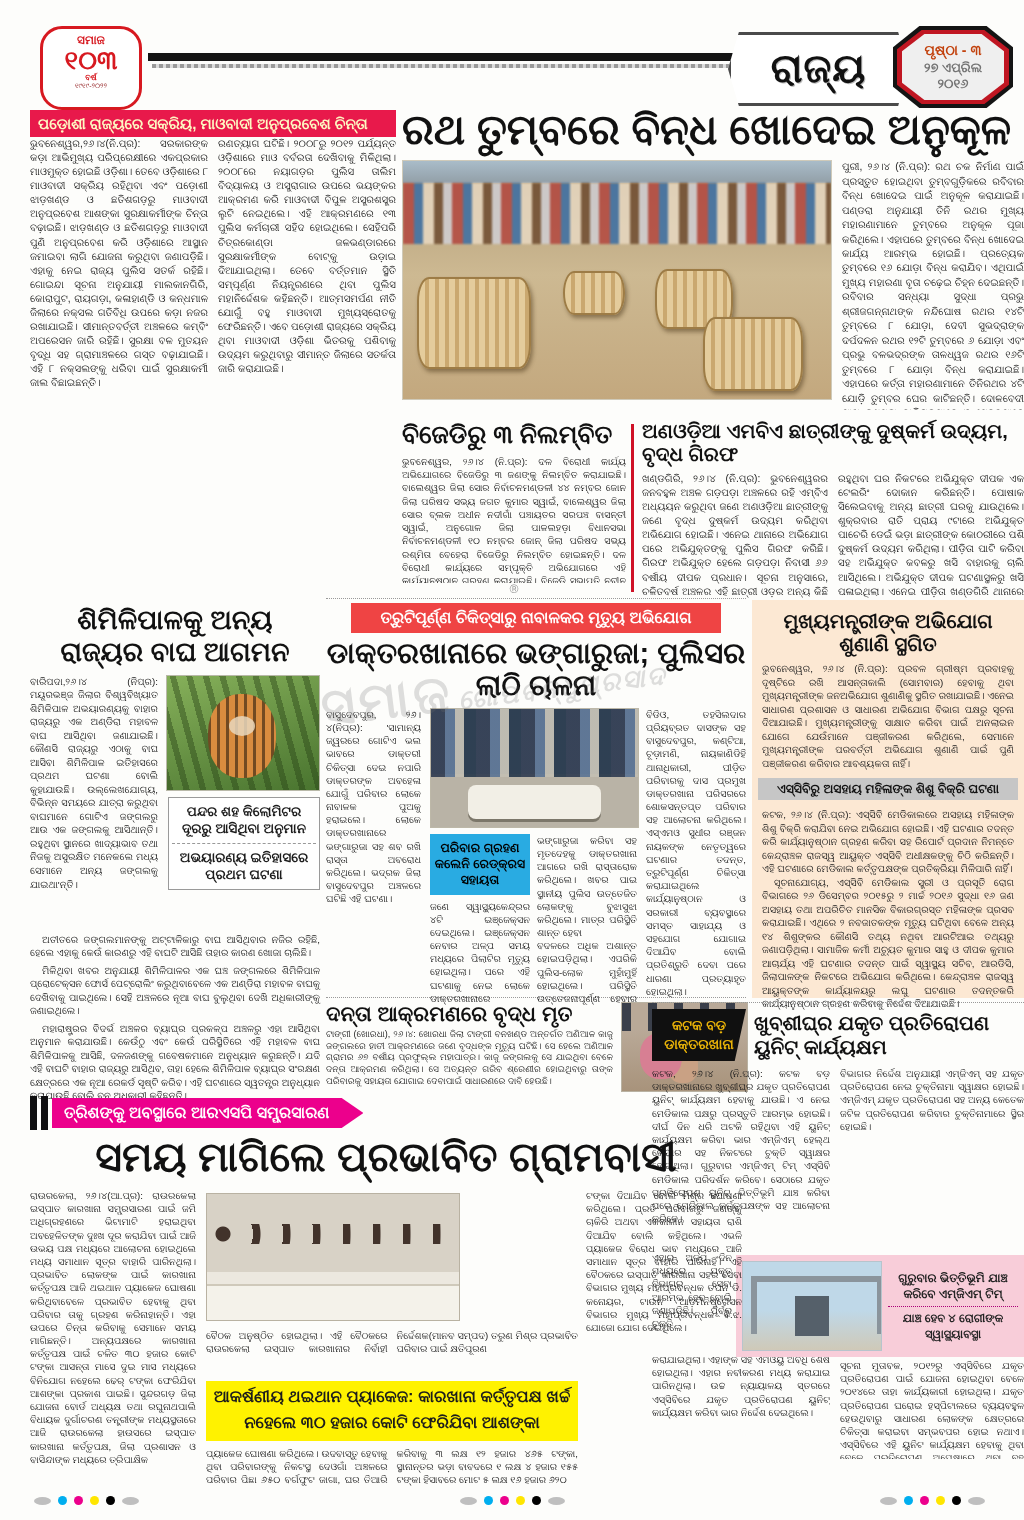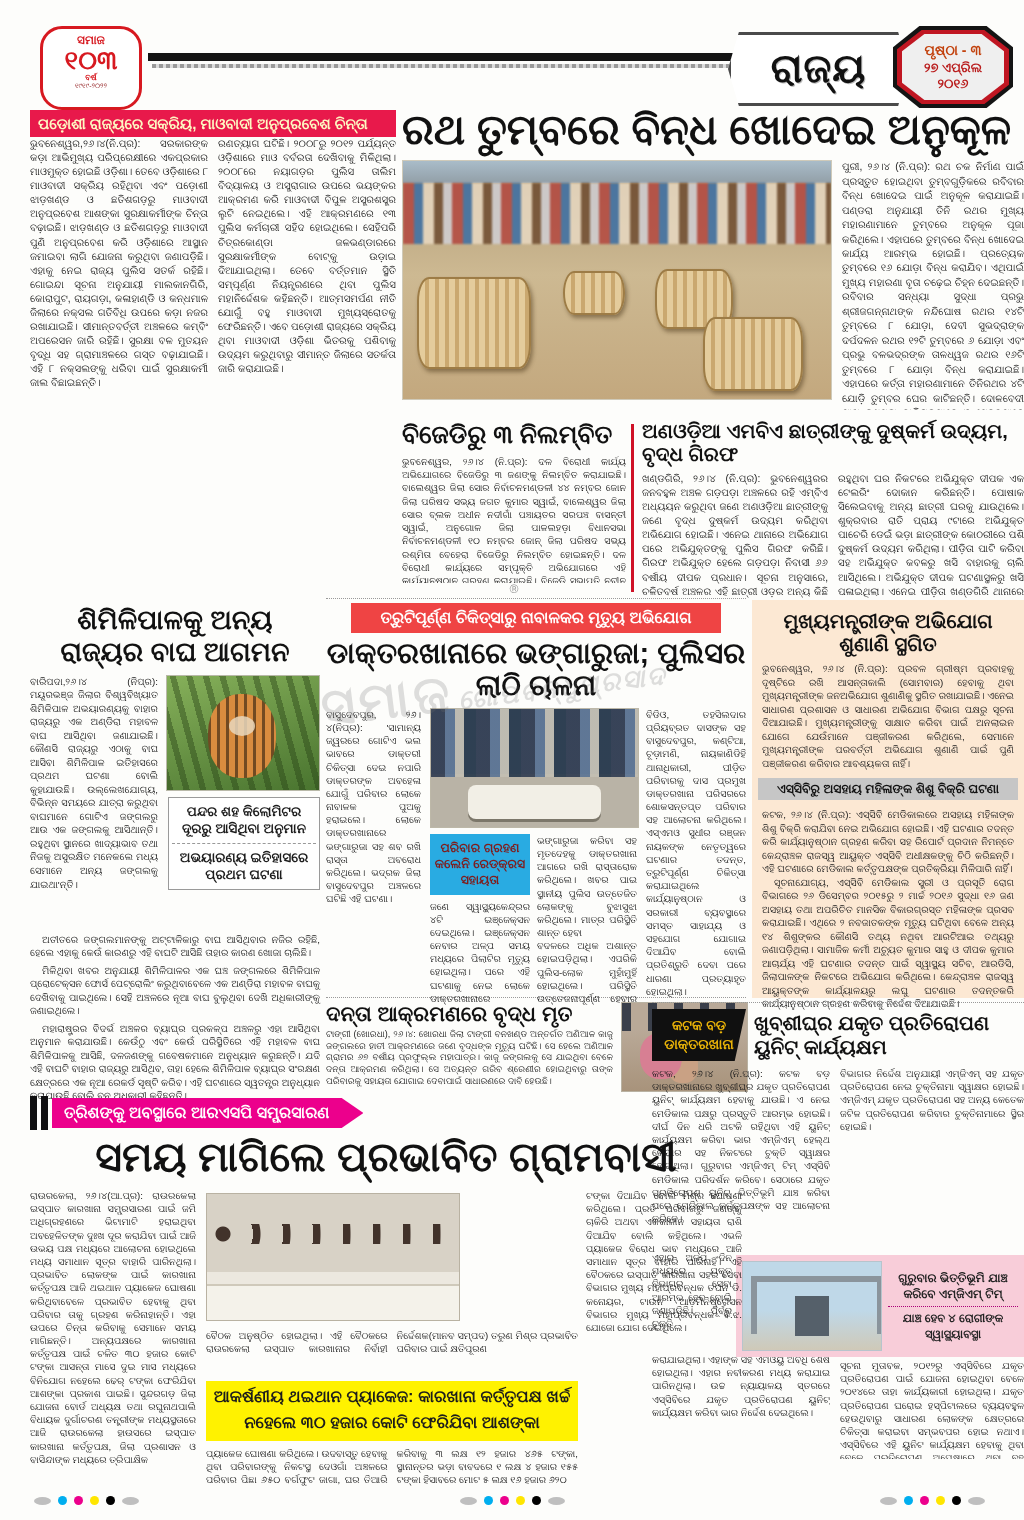--- a/index.html
+++ b/index.html
@@ -19,21 +19,21 @@
         clip-path:polygon(6% 0,94% 0,100% 50%,94% 100%,6% 100%,0 50%);display:flex;align-items:center;justify-content:center;}
   .section-badge span{font-size:40px;font-weight:900;color:#111;letter-spacing:1px;text-shadow:1px 1px 0 #bbb;}
   .date-badge-outer{left:893px;top:26px;width:120px;height:82px;background:#141414;
         clip-path:polygon(22% 0,78% 0,100% 26%,100% 74%,78% 100%,22% 100%,0 74%,0 26%);}
   .date-badge-mid{position:absolute;left:4px;top:4px;right:4px;bottom:4px;background:#c01622;
         clip-path:polygon(22% 0,78% 0,100% 26%,100% 74%,78% 100%,22% 100%,0 74%,0 26%);}
   .date-badge-in{position:absolute;left:9px;top:8px;right:9px;bottom:8px;background:#efefef;
         clip-path:polygon(22% 0,78% 0,100% 26%,100% 74%,78% 100%,22% 100%,0 74%,0 26%);
         display:flex;flex-direction:column;align-items:center;justify-content:center;line-height:1.25;}
   .db-page{font-size:14px;font-weight:900;color:#c2410c;}
-  .db-date{font-size:13px;font-weight:bold;color:#b91c1c;}
+  .db-date{font-size:13px;font-weight:bold;color:#737373;}
   
   .kicker-red{background:#e8194b;color:#fef9c3;font-weight:bold;font-size:15px;height:27px;line-height:27px;padding-left:8px;}
   .kicker-black{background:#ef4444;color:#fff;font-weight:bold;font-size:16px;height:30px;line-height:30px;text-align:center;}
   .kicker-gray{background:#c6c6c6;color:#111;font-weight:bold;font-size:12.5px;height:22px;line-height:22px;text-align:center;margin:8px -4px;}
   .body-txt{font-size:10.2px;line-height:1.38;text-align:justify;color:#1b1b1b;}
   .cols2{column-count:2;column-gap:10px;}
   h1,h2,h3{margin:0;font-family:"Liberation Sans",sans-serif;color:#111;}
   
   .art-naxal{left:30px;top:110px;width:366px;height:492px;}
   .art-naxal h2{font-size:33px;font-weight:900;line-height:1.12;margin:8px 0 8px;}
@@ -82,21 +82,21 @@
   .art-hosp h2{font-size:29px;font-weight:900;text-align:center;line-height:1.1;margin:5px 0 6px;}
   .hosp-grid{display:grid;grid-template-columns:95px 1fr 100px;gap:9px;position:relative;}
   .hosp-col{font-size:9.7px;line-height:1.36;text-align:justify;height:300px;overflow:hidden;}
   .photo-hosp{width:100%;height:118px;border:1px solid #bdb8a8;position:relative;overflow:hidden;
       background:linear-gradient(180deg,#8f9aa4 0 55%,#b9b3a6 55% 100%);}
   .photo-hosp::before{content:"";position:absolute;left:0;top:0;width:100%;height:58%;opacity:.9;
       background:repeating-linear-gradient(90deg,#2e3a50 0 14px,#5a7394 14px 24px,#c3bfb3 24px 33px,#24364a 33px 45px);}
   .stretcher{position:absolute;left:18%;bottom:8px;width:64%;height:34px;background:#f2efe6;border-radius:8px;
       box-shadow:0 3px 0 #7c776a;}
   .hosp-mid-cols{column-count:2;column-gap:7px;font-size:9.7px;line-height:1.36;text-align:justify;margin-top:6px;height:176px;overflow:hidden;}
-  .bluebox{background:#29abe2;color:#7f1d1d;font-weight:900;font-size:12.5px;line-height:1.3;text-align:center;
+  .bluebox{background:#29abe2;color:#000000;font-weight:900;font-size:12.5px;line-height:1.3;text-align:center;
       padding:6px 4px;margin-bottom:5px;break-inside:avoid;}
   .watermark{position:absolute;left:-6px;top:58px;transform:rotate(-7deg);color:rgba(110,110,110,.22);
       font-weight:900;pointer-events:none;z-index:5;white-space:nowrap;}
   .watermark .w1{font-size:52px;letter-spacing:4px;}
   .watermark .w2{font-size:26px;font-style:italic;letter-spacing:2px;}
   
   .peach{left:752px;top:600px;width:272px;height:398px;background:#fce8d3;padding:10px 10px 6px;box-sizing:border-box;}
   .peach h3.cm{font-size:20px;font-weight:900;text-align:center;margin:0 0 6px;}
   .peach h3.rdc{font-size:26px;font-weight:900;text-align:center;margin:4px 0 6px;}
   .peach .body-txt{font-size:9.8px;}

